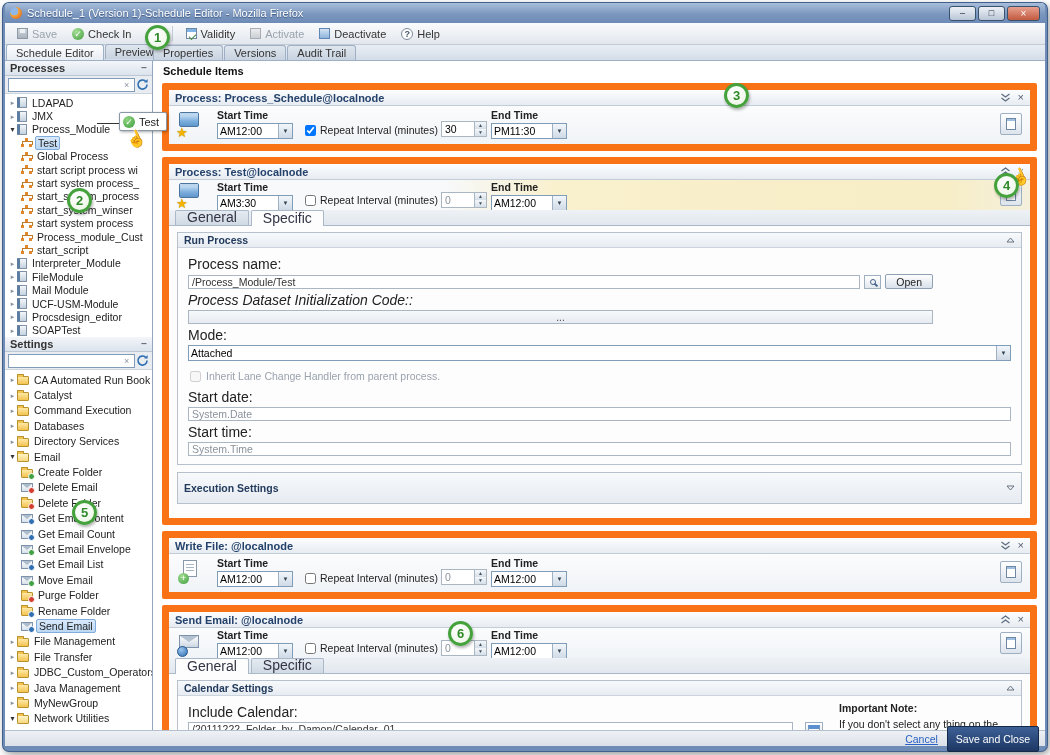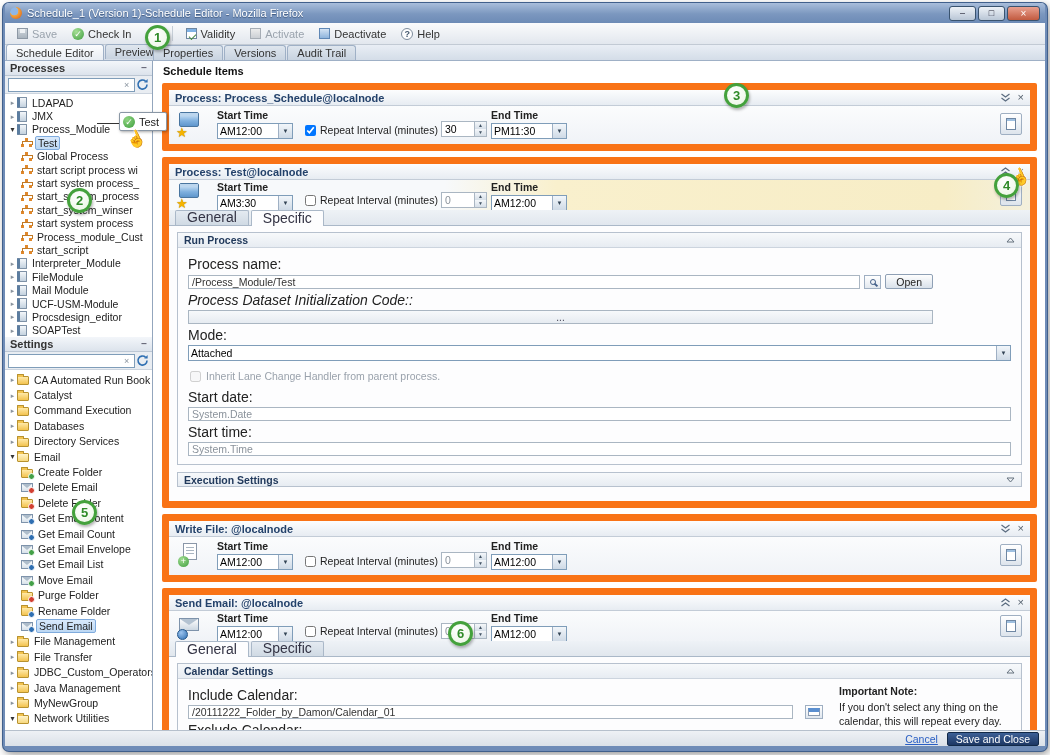--- a/index.html
+++ b/index.html
@@ -130,39 +130,39 @@
   .tinput{height:14px;border:1px solid #aab6c2;background:#fff;font-size:10.5px;padding:0 3px;flex:1;min-width:0;color:#333;font-family:inherit}
   .tinput.gray{color:#8a929b}
   .magbtn{width:17px;height:14px;flex:none;border:1px solid #9fafc2;background:linear-gradient(#fff,#e2e8ef);display:flex;align-items:center;justify-content:center}
   .mag{width:6px;height:6px;border:1.5px solid #45618a;border-radius:50%;position:relative}
   .mag::after{content:"";position:absolute;right:-3px;bottom:-2px;width:4px;height:2px;background:#45618a;transform:rotate(45deg)}
   .smallbtn{height:15px;flex:none;padding:0 10px;border:1px solid #8fa0b5;border-radius:2px;background:linear-gradient(#fefefe,#d9e1ea);font-size:10.5px;display:flex;align-items:center}
   .dotsfield{height:14px;border:1px solid #aab6c2;background:linear-gradient(#f7f9fb,#e6ebf1);display:flex;align-items:center;justify-content:center;width:calc(100% - 78px);color:#445;font-size:10px}
   .chkrow{display:flex;align-items:center;gap:5px;margin:9px 0 7px;color:#9aa2ac;padding-left:2px;font-size:10.5px}
   .chkrow input{width:11px;height:11px}
   .chkrow.on{color:#222}
-  .secbar{height:15px;border:1px solid #b7c1ce;background:linear-gradient(#f7f9fb,#e7ecf2);display:flex;align-items:center;padding:0 6px;font-weight:bold;color:#223a5c;margin:7px 2px 4px;font-size:10.5px}
+  .secbar{height:32px;border:1px solid #b7c1ce;background:linear-gradient(#f7f9fb,#e7ecf2);display:flex;align-items:center;padding:0 6px;font-weight:bold;color:#223a5c;margin:7px 2px 4px;font-size:10.5px}
   .secbar .tri{margin-left:auto}
   .calgrid{display:flex;gap:16px}
   .calleft{flex:1}
   .calright{width:172px;flex:none;padding-top:1px}
   .calrow{display:flex;align-items:center;gap:12px}
   .calbtn{width:18px;height:14px;flex:none;border:1px solid #9fafc2;background:linear-gradient(#fff,#dfe6ee);position:relative}
   .calbtn::before{content:"";position:absolute;left:2px;right:2px;top:2px;bottom:2px;background:#fff;border:1px solid #8a9ab0;border-top:4px solid #5b8fd0}
   .fullspin{position:relative;width:100%}
   .fullspin .tinput{width:100%}
   .fullspin .arrows{position:absolute;right:1px;top:1px;height:12px;width:12px}
   .note-title{font-weight:bold;margin-bottom:4px;font-size:10.5px}
   .note-text{line-height:1.3;font-size:10.5px}
   .p4 .pbody{height:164px;overflow:hidden}
 
   
   .footer{position:absolute;left:0;right:0;bottom:0;height:16px;background:linear-gradient(#eef1f5,#dbe1e8);border-top:1px solid #b6c0cc;display:flex;align-items:center;justify-content:flex-end;padding:0 6px;gap:9px}
   .cancel{color:#2a5fc4;text-decoration:underline;font-size:10.5px}
-  .saveclose{height:14px;padding:0 8px;background:linear-gradient(#3d6096,#1d3763);border:1px solid #122948;border-radius:2px;color:#fff;display:flex;align-items:center;font-size:10.5px}
+  .saveclose{height:26px;padding:0 8px;background:linear-gradient(#3d6096,#1d3763);border:1px solid #122948;border-radius:2px;color:#fff;display:flex;align-items:center;font-size:10.5px}
 
   
   .callout{position:absolute;width:25px;height:25px;border-radius:50%;background:radial-gradient(circle at 40% 32%,#ffffff,#e9f5e2);border:3px solid #44a13c;color:#2f8a28;font-weight:bold;font-size:13px;display:flex;align-items:center;justify-content:center;z-index:60;box-shadow:1px 2px 3px rgba(0,0,0,.3)}
   .hand{position:absolute;z-index:55;font-size:16px;line-height:16px;transform:rotate(-24deg);color:#111;text-shadow:0 0 2px #fff,0 0 2px #fff}
   .tooltip{position:absolute;left:119px;top:112px;height:19px;background:#fff;border:1px solid #8a97a5;box-shadow:1px 1px 3px rgba(0,0,0,.35);display:flex;align-items:center;gap:4px;padding:0 7px 0 3px;z-index:54;border-radius:2px}
   .tooltip .chk{width:12px;height:12px;border-radius:50%;background:radial-gradient(circle at 35% 30%,#8fd47f,#3f9e3f);color:#fff;font-size:9px;line-height:12px;text-align:center}
   .tline{position:absolute;left:97px;top:123px;width:22px;height:1px;background:#333;z-index:53}
   .chev svg,.tri svg{display:block}
 </style>
 </head>

